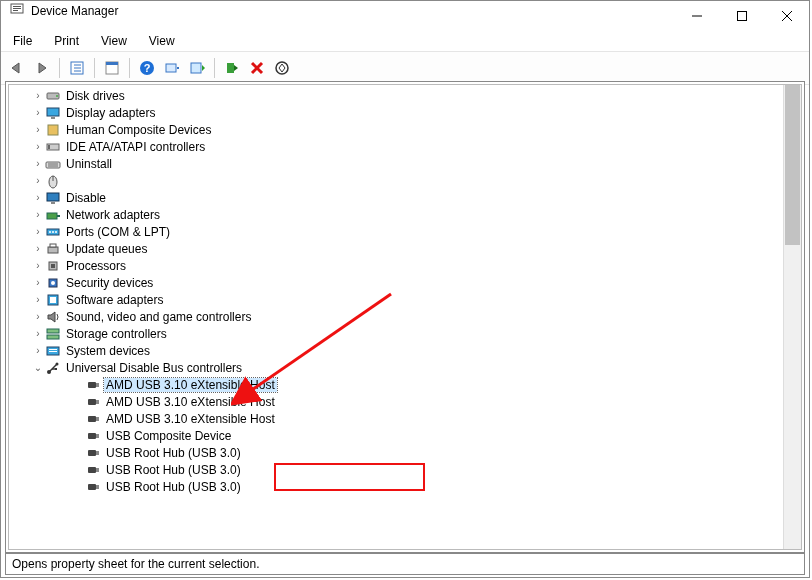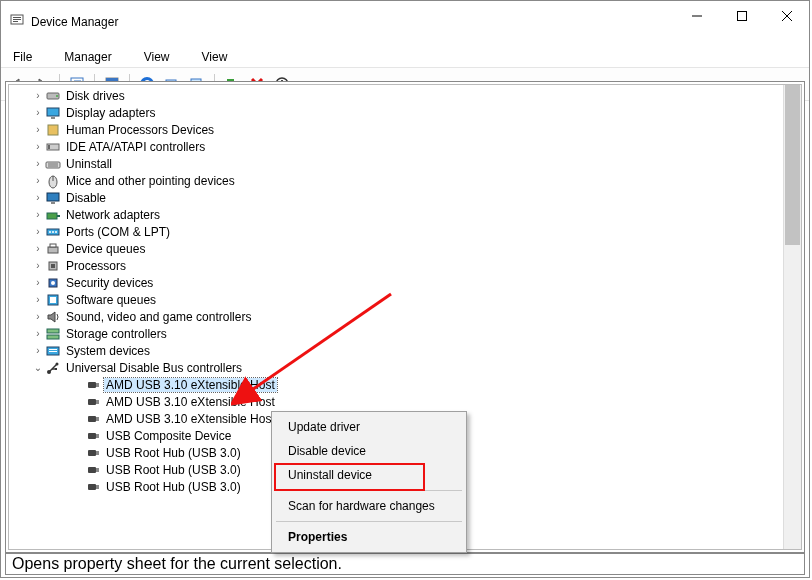--- a/index.html
+++ b/index.html
@@ -17,44 +17,43 @@
     width: 808px;
     height: 576px;
     border: 1px solid #888;
     background: #fff;
     position: relative;
   }
   
   .titlebar {
     height: 30px;
     display: flex;
-    align-items: flex-end;
+    align-items: flex-start;
     justify-content: space-between;
     padding: 0 0 0 8px;
     background: #fff;
   }
   .titlebar-left { display: flex; align-items: center; gap: 6px; }
   .titlebar-title { font-size: 12px; }
   .win-controls { display: flex; height: 100%; }
   .win-btn {
     width: 45px; height: 100%;
     display: flex; align-items: center; justify-content: center;
     font-family: "Segoe UI Symbol", sans-serif;
     font-size: 12px;
   }
   .win-btn svg { display: block; }
   
   .menubar {
     height: 20px;
     display: flex;
     align-items: center;
-    gap: 16px;
+    gap: 6px;
     padding: 0 4px;
     background: #fff;
-    margin-top: 16px;
   }
   .menu-item { padding: 2px 8px; }
   
   .toolbar {
     height: 28px;
     display: flex;
     align-items: center;
     gap: 1px;
     padding: 2px 4px;
     border-top: 1px solid #e5e5e5;
@@ -121,21 +120,21 @@
   .ind3 { padding-left: 62px; }
 
   
   .statusbar {
     position: absolute;
     left: 4px; right: 4px; bottom: 2px; height: 20px;
     border: 1px solid #888;
     background: #fff;
     display: flex; align-items: center;
     padding: 0 6px;
-    font-size: 16px;
+    font-size: 12px;
     text-align: center;
   }
 
   
   .context-menu {
     position: absolute;
     left: 270px; top: 410px;
     width: 190px;
     background: #f2f2f2;
     border: 1px solid #a0a0a0;
@@ -195,21 +194,21 @@
         <svg width="10" height="10">
             <line x1="0" y1="0" x2="10" y2="10" stroke="#000" stroke-width="1"></line>
             <line x1="10" y1="0" x2="0" y2="10" stroke="#000" stroke-width="1"></line>
           </svg>
       </div>
     </div>
   </div>
 
   <div class="menubar">
     <div class="menu-item">File</div>
-    <div class="menu-item">Manager</div>
+    <div class="menu-item">Print</div>
     <div class="menu-item">View</div>
     <div class="menu-item">View</div>
   </div>
 
   <div class="toolbar">
     <div class="tool-btn">
       <svg width="16" height="14">
           <polygon points="10,2 3,7 10,12" fill="#888" stroke="#555"></polygon>
         </svg>
     </div>
@@ -297,21 +296,21 @@
             </span>
             <span class="label">Display adapters</span>
           </div>
           <div class="node ind1">
             <span class="twisty">›</span>
             <span class="ic">
               <svg width="16" height="16">
                 <rect x="3" y="3" width="10" height="10" fill="#e8c060" stroke="#885"></rect>
               </svg>
             </span>
-            <span class="label">Human Processors Devices</span>
+            <span class="label">Human Composite Devices</span>
           </div>
           <div class="node ind1">
             <span class="twisty">›</span>
             <span class="ic">
               <svg width="16" height="16">
                 <rect x="2" y="5" width="12" height="6" fill="#ccc" stroke="#666"></rect>
                 <rect x="3" y="6" width="2" height="4" fill="#666"></rect>
               </svg>
             </span>
             <span class="label">IDE ATA/ATAPI controllers</span>
@@ -328,21 +327,20 @@
             <span class="label">Uninstall</span>
           </div>
           <div class="node ind1">
             <span class="twisty">›</span>
             <span class="ic">
               <svg width="16" height="16">
                 <ellipse cx="8" cy="9" rx="4" ry="6" fill="#ddd" stroke="#555"></ellipse>
                 <line x1="8" y1="3" x2="8" y2="8" stroke="#555"></line>
               </svg>
             </span>
-            <span class="label">Mice and other pointing devices</span>
           </div>
           <div class="node ind1">
             <span class="twisty">›</span>
             <span class="ic">
               <svg width="16" height="16">
                 <rect x="2" y="3" width="12" height="8" fill="#2e7fbf" stroke="#135"></rect>
                 <rect x="6" y="12" width="4" height="2" fill="#888"></rect>
               </svg>
             </span>
             <span class="label">Disable</span>
@@ -370,21 +368,21 @@
             <span class="label">Ports (COM &amp; LPT)</span>
           </div>
           <div class="node ind1">
             <span class="twisty">›</span>
             <span class="ic">
               <svg width="16" height="16">
                 <rect x="3" y="6" width="10" height="6" fill="#bbb" stroke="#555"></rect>
                 <rect x="5" y="3" width="6" height="3" fill="#fff" stroke="#555"></rect>
               </svg>
             </span>
-            <span class="label">Device queues</span>
+            <span class="label">Update queues</span>
           </div>
           <div class="node ind1">
             <span class="twisty">›</span>
             <span class="ic">
               <svg width="16" height="16">
                 <rect x="4" y="4" width="8" height="8" fill="#bbb" stroke="#555"></rect>
                 <rect x="6" y="6" width="4" height="4" fill="#555"></rect>
               </svg>
             </span>
             <span class="label">Processors</span>
@@ -400,21 +398,21 @@
             <span class="label">Security devices</span>
           </div>
           <div class="node ind1">
             <span class="twisty">›</span>
             <span class="ic">
               <svg width="16" height="16">
                 <rect x="3" y="3" width="10" height="10" fill="#3ba7e0" stroke="#246"></rect>
                 <rect x="5" y="5" width="6" height="6" fill="#fff"></rect>
               </svg>
             </span>
-            <span class="label">Software queues</span>
+            <span class="label">Software adapters</span>
           </div>
           <div class="node ind1">
             <span class="twisty">›</span>
             <span class="ic">
               <svg width="16" height="16">
                 <polygon points="3,6 6,6 10,3 10,13 6,10 3,10" fill="#888" stroke="#444"></polygon>
                 <path d="M12,5 Q14,8 12,11" fill="none" stroke="#444"></path>
               </svg>
             </span>
             <span class="label">Sound, video and game controllers</span>
@@ -523,29 +521,20 @@
             </span>
             <span class="label">USB Root Hub (USB 3.0)</span>
           </div>
         </div>
       <div class="scroll-track-v">
         <div class="scroll-thumb-v"></div>
       </div>
     </div>
   </div>
 
-  <div class="context-menu">
-    <div class="ctx-item">Update driver</div>
-    <div class="ctx-item">Disable device</div>
-    <div class="ctx-item">Uninstall device</div>
-    <div class="ctx-sep"></div>
-    <div class="ctx-item">Scan for hardware changes</div>
-    <div class="ctx-sep"></div>
-    <div class="ctx-item bold">Properties</div>
-  </div>
   <div class="ctx-highlight" style="left:273px; top:462px; width:147px; height:24px;"></div>
 
   <svg class="arrow-annot" width="180" height="130" style="left:230px; top:285px;">
     <defs>
       <marker id="ah" markerWidth="12" markerHeight="12" refX="2" refY="5" orient="auto">
         <polygon points="0,0 10,5 0,10" fill="#e11"></polygon>
       </marker>
     </defs>
     <line x1="160" y1="8" x2="18" y2="106" stroke="#e11" stroke-width="3" marker-end="url(#ah)"></line>
   </svg>

